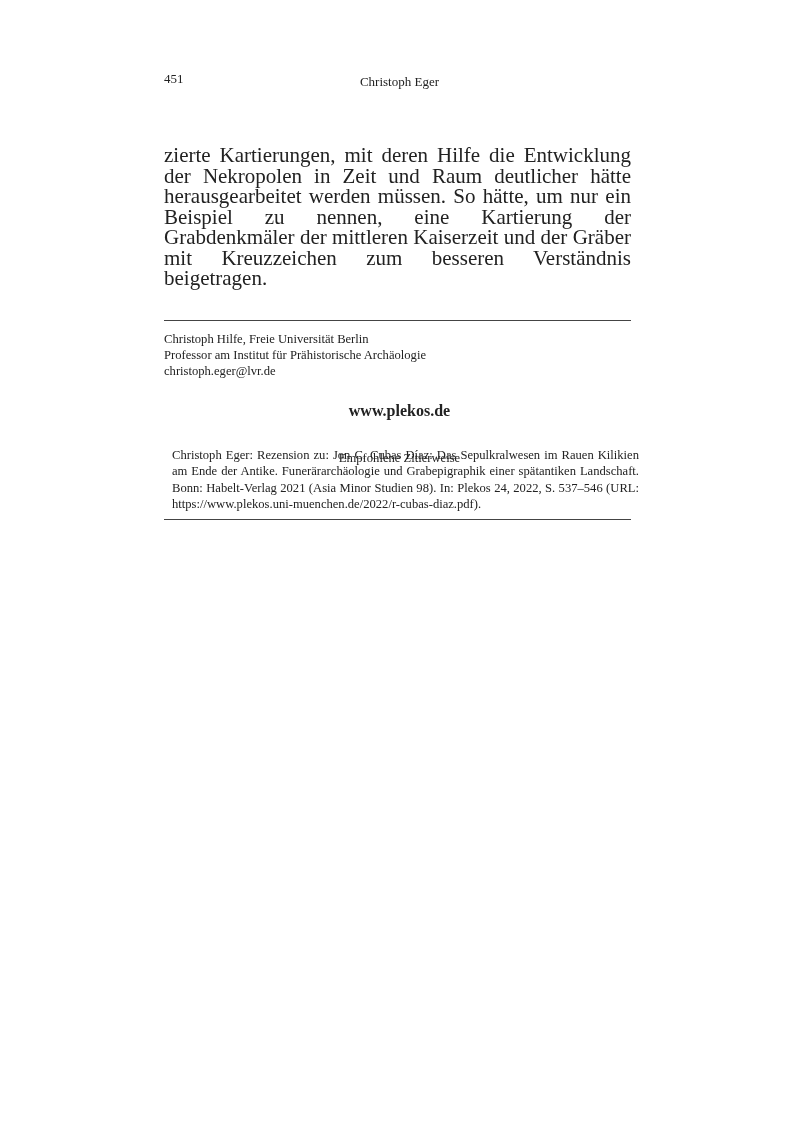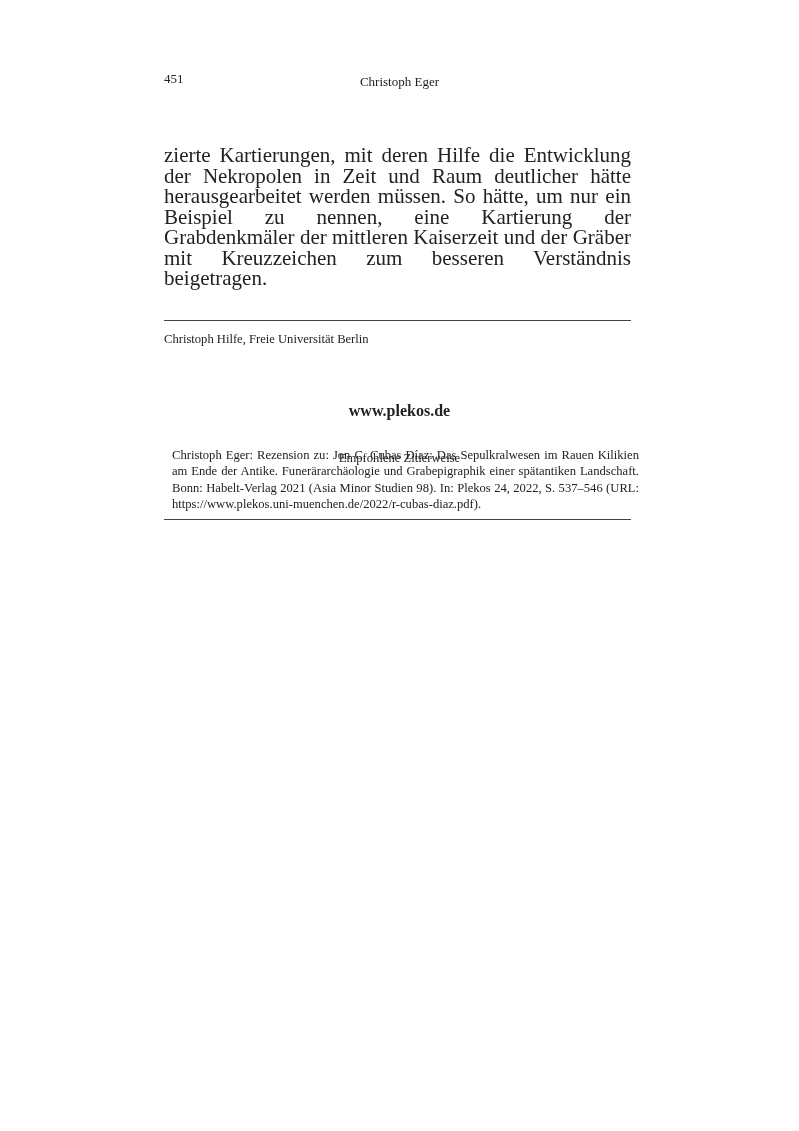--- a/index.html
+++ b/index.html
@@ -25,19 +25,21 @@
 
 <div class="page-number">451</div>
 <div class="running-head">Christoph Eger</div>
 
 <p class="body-text">zierte Kartierungen, mit deren Hilfe die Entwicklung der Nekropolen in Zeit und Raum deutlicher hätte herausgearbeitet werden müssen. So hätte, um nur ein Beispiel zu nennen, eine Kartierung der Grabdenkmäler der mittleren Kaiserzeit und der Gräber mit Kreuzzeichen zum besseren Verständnis beigetragen.</p>
 
 <div class="rule rule-top"></div>
 
 <div class="author-block">
   <div>Christoph Hilfe, Freie Universität Berlin</div>
+  <div>Professor am Institut für Prähistorische Archäologie</div>
+  <div>christoph.eger@lvr.de</div>
 </div>
 
 <div class="site">www.plekos.de</div>
 <div class="cite-heading">Empfohlene Zitierweise</div>
 <p class="citation">Christoph Eger: Rezension zu: Jon C. Cubas Díaz: Das Sepulkralwesen im Rauen Kilikien am Ende der Antike. Funerärarchäologie und Grabepigraphik einer spätantiken Landschaft. Bonn: Habelt-Verlag 2021 (Asia Minor Studien 98). In: Plekos 24, 2022, S. 537–546 (URL: https://www.plekos.uni-muenchen.de/2022/r-cubas-diaz.pdf).</p>
 
 <div class="rule rule-bottom"></div>
 
 </body></html>

